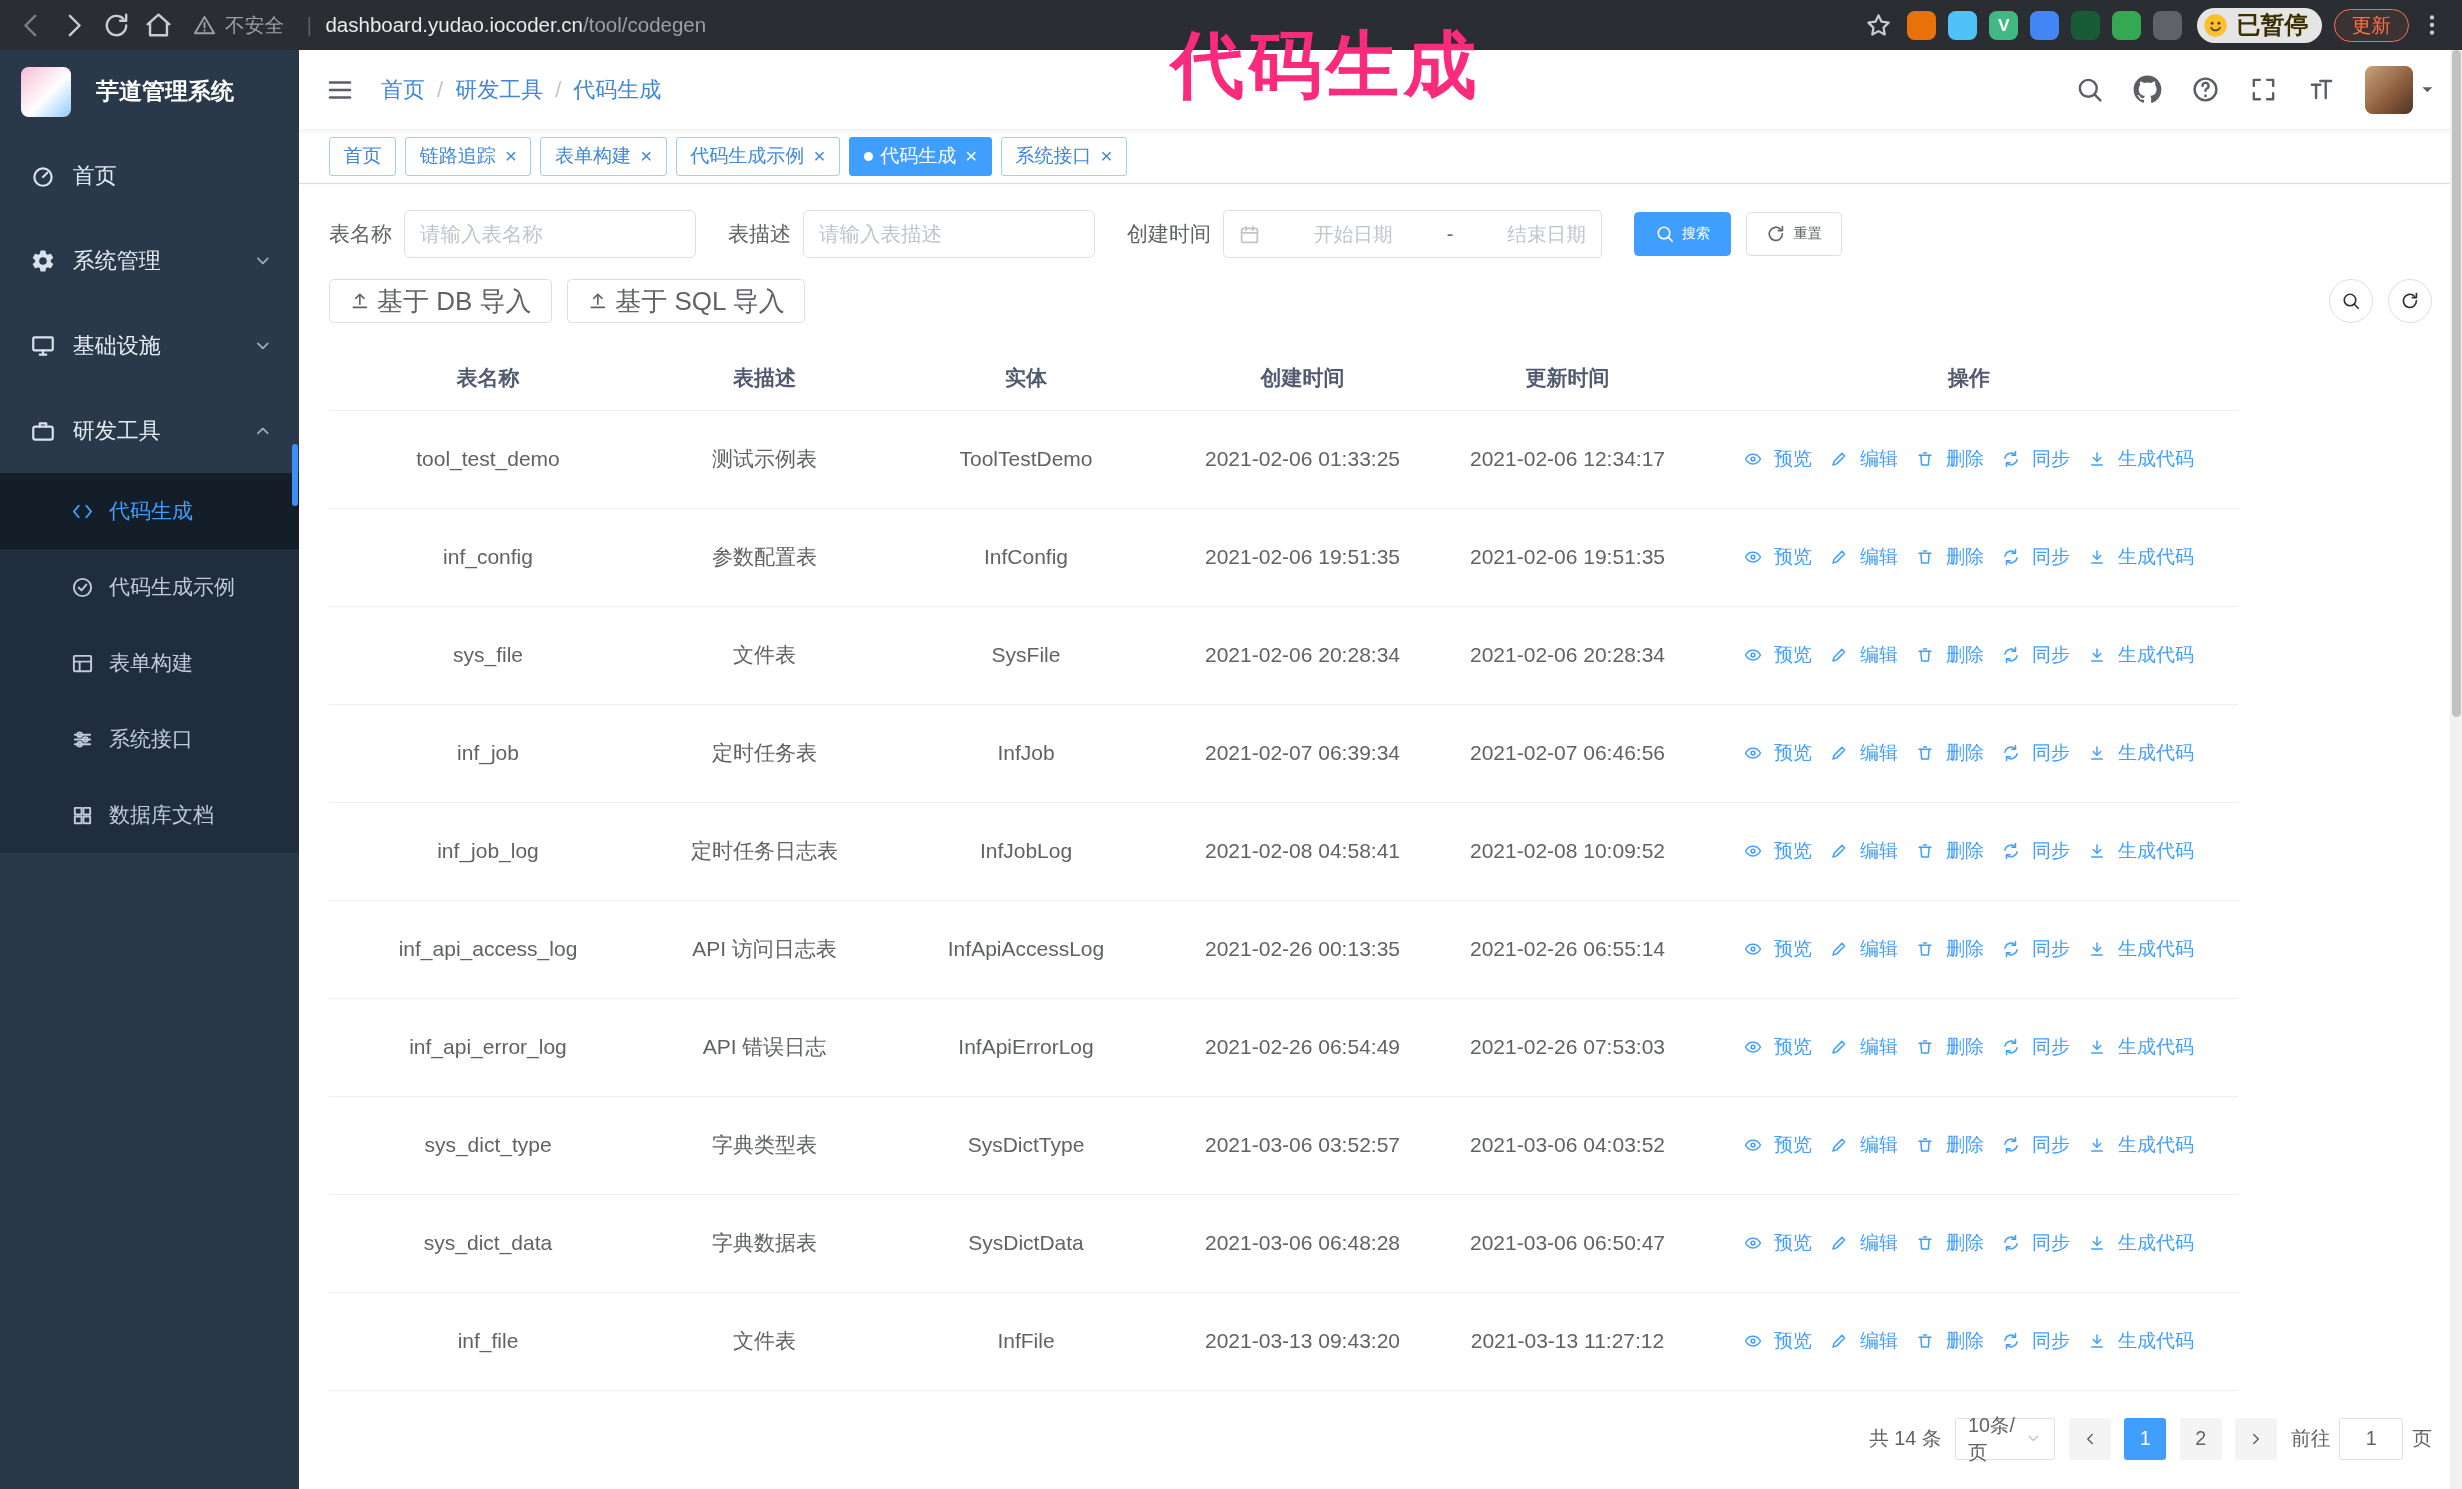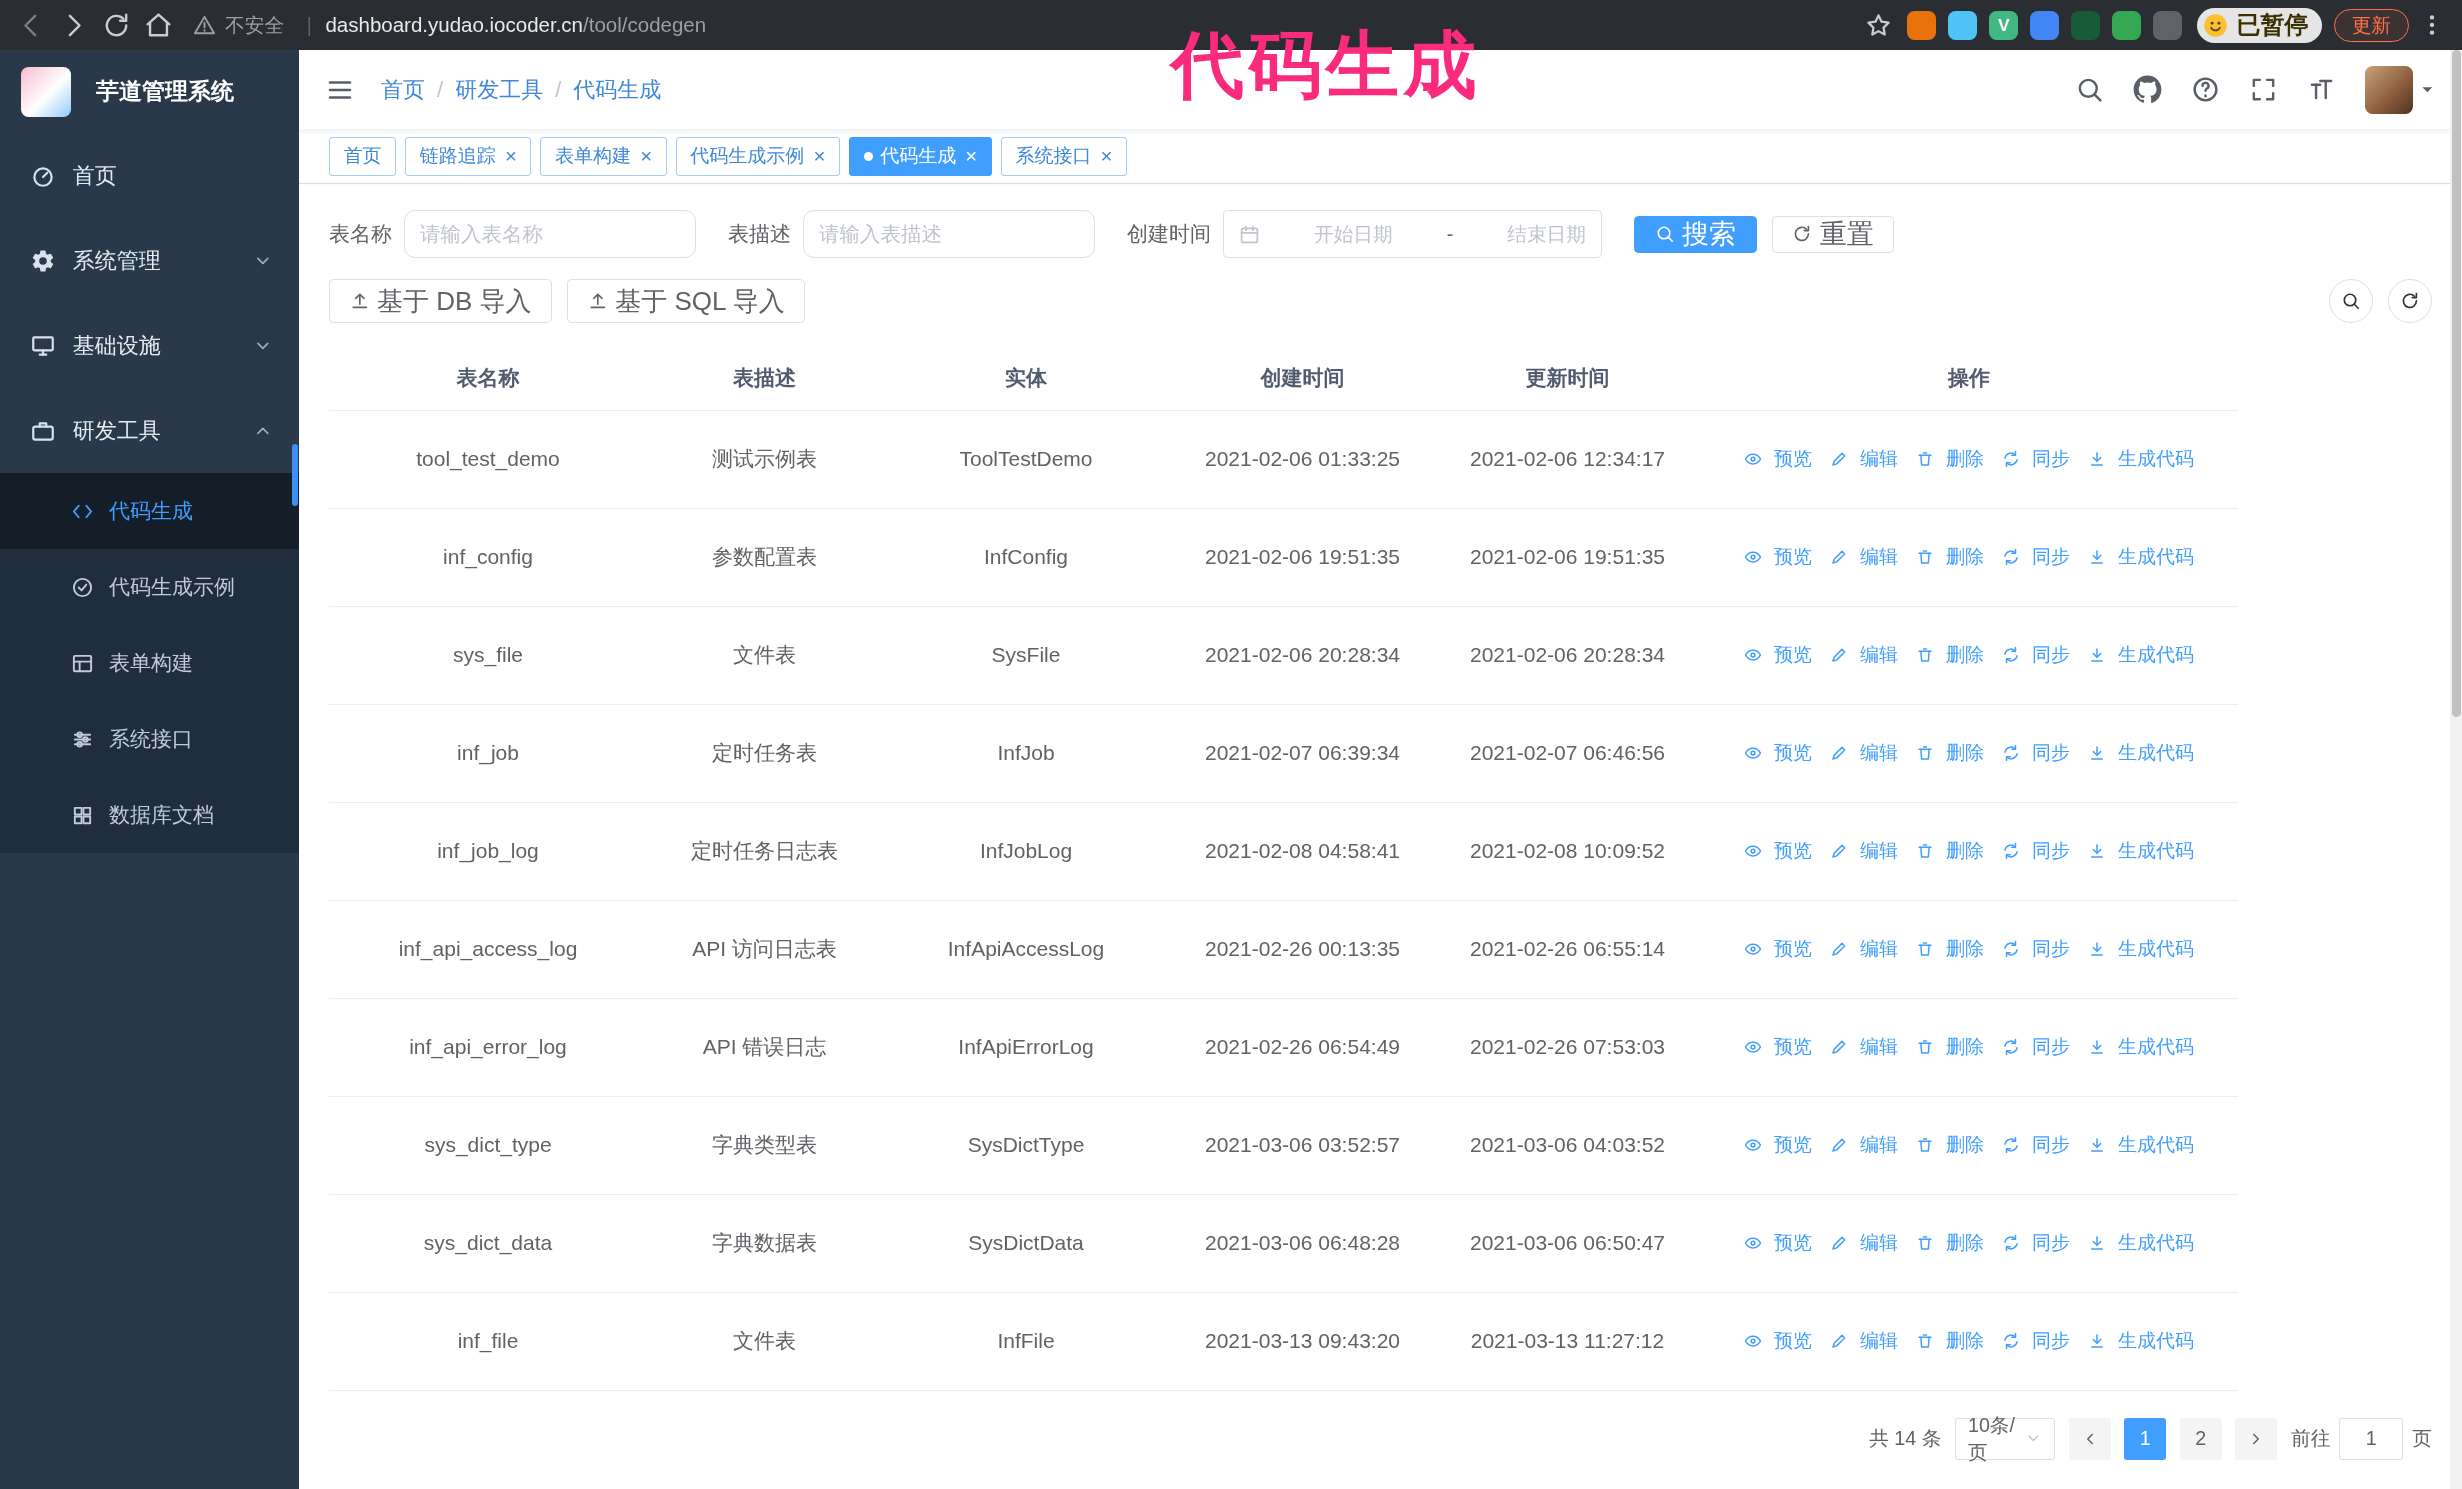--- a/index.html
+++ b/index.html
@@ -62,27 +62,27 @@
     color:var(--link-blue,#3f87d8);font-size:19px;background:#fff;cursor:pointer;white-space:nowrap}
   .tag .dot{width:9px;height:9px;border-radius:50%;background:#fff;display:none}
   .tag.active{background:var(--accent,#409eff);border-color:var(--accent,#409eff);color:#fff}
   .tag.active .dot{display:block}
   .tag .close{font-size:20.5px;line-height:1;margin-left:1.5px}
 
   .content{flex:1;padding:26px 30px 0;display:flex;flex-direction:column}
   .filter-row{display:flex;align-items:center}
   .f-label{font-size:21px;color:#606266;margin-right:12px;white-space:nowrap}
   .f-group{display:flex;align-items:center;margin-right:32px}
-  .f-input{width:292px;height:48px;border:0.8px solid #dcdfe6;border-radius:11px;padding:0 15px;font-size:20.5px;color:#404040;font-family:inherit;outline:none}
+  .f-input{width:292px;height:48px;border:0.8px solid #dcdfe6;border-radius:6px;padding:0 15px;font-size:20.5px;color:#404040;font-family:inherit;outline:none}
   .f-input::placeholder{color:#c0c4cc}
   .date-box{width:379px;height:48px;border:0.8px solid #dcdfe6;border-radius:4.5px;display:flex;align-items:center;
     justify-content:space-between;padding:0 15px;font-size:19.7px;color:#c0c4cc;cursor:pointer}
   .date-box .ic{width:21px;height:21px;color:#c0c4cc}
   .date-sep{color:#606266}
-  .btn{height:37px;border-radius:4.5px;display:inline-flex;align-items:center;gap:7.6px;font-size:27px;padding:0 19.7px;
+  .btn{height:44px;border-radius:4.5px;display:inline-flex;align-items:center;gap:7.6px;font-size:14px;padding:0 19.7px;
     border:0.8px solid #dcdfe6;background:#fff;color:#606266;cursor:pointer;font-family:inherit;white-space:nowrap}
   .btn .ic{width:19.7px;height:19.7px}
   .btn.primary{background:var(--accent,#409eff);border-color:var(--accent,#409eff);color:#fff}
   .btn + .btn{margin-left:15px}
 
   .toolbar-row{display:flex;align-items:center;margin-top:21px}
   .toolbar-row .btn{height:44px;font-size:26px}
   .tool-right{margin-left:auto;display:flex;gap:15px}
   .circle-btn{width:44px;height:44px;border:0.8px solid #dcdfe6;border-radius:50%;display:flex;align-items:center;justify-content:center;color:#303133;background:#fff;cursor:pointer}
   .circle-btn .ic{width:19.7px;height:19.7px}

